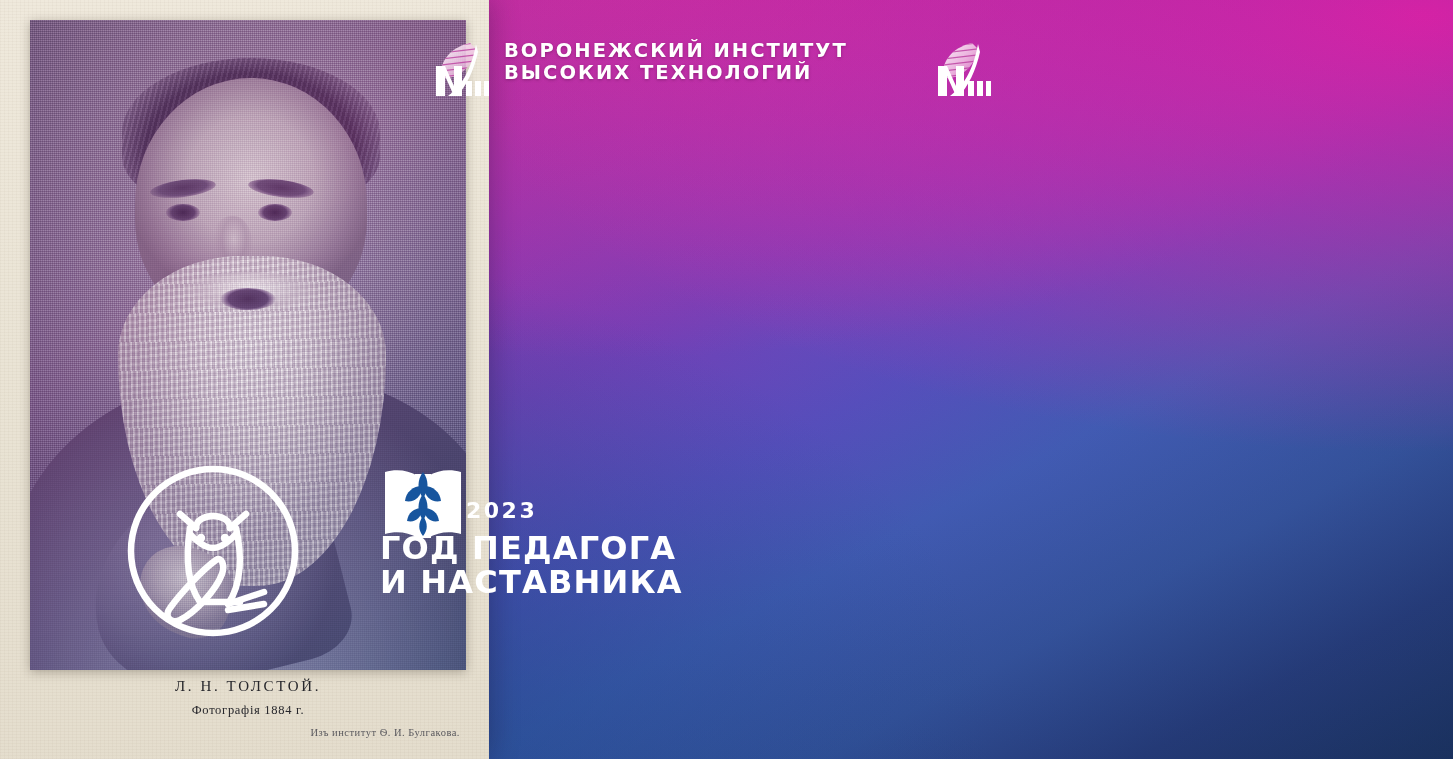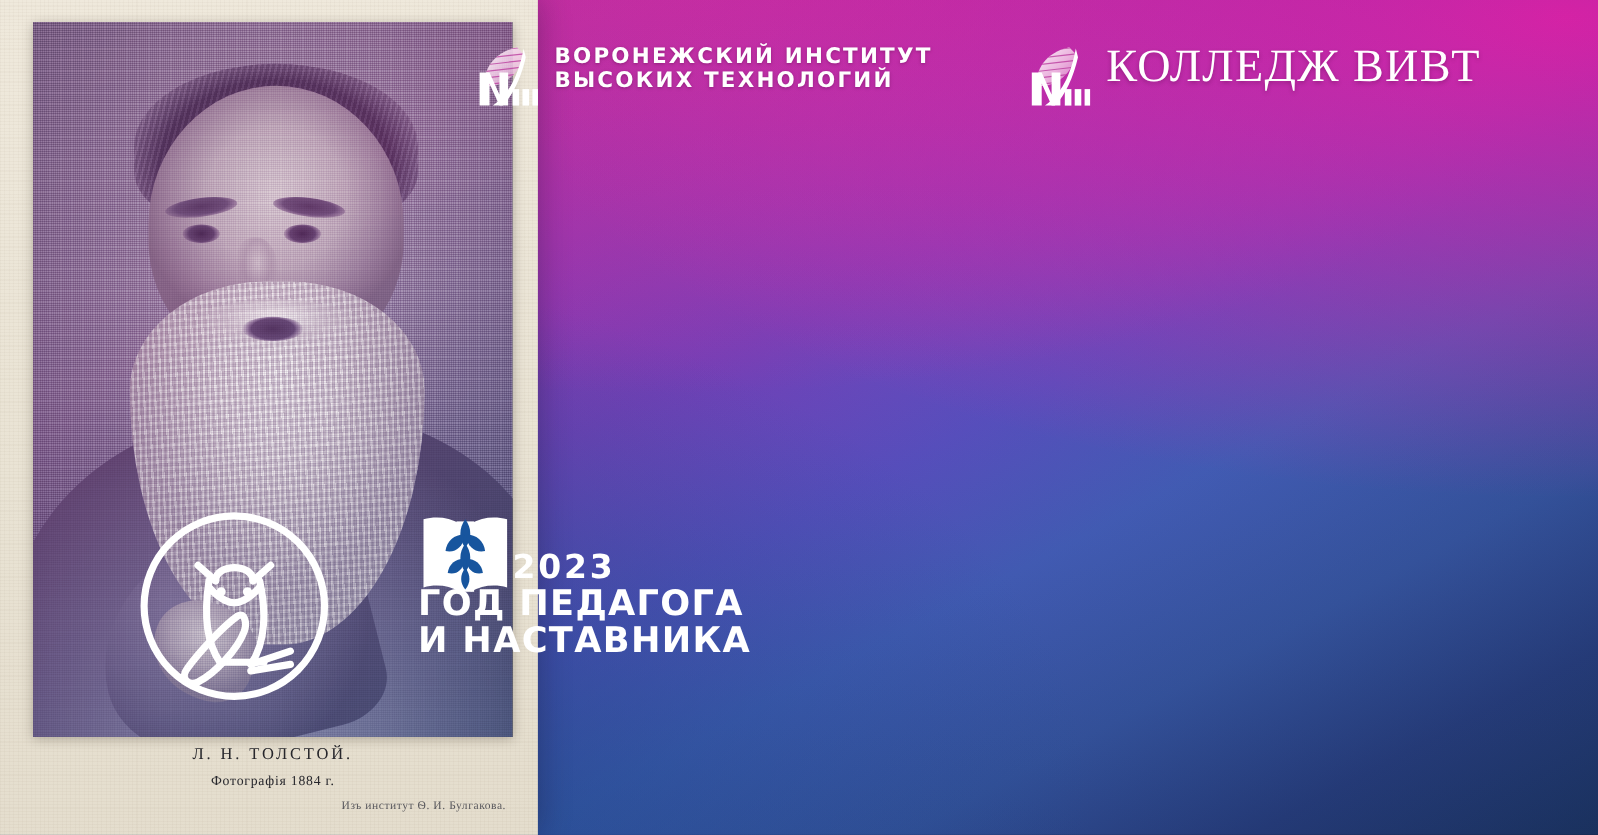--- a/index.html
+++ b/index.html
@@ -283,21 +283,21 @@
   .emblem-book{
     position:absolute; left:258px; top:2px;
     width:82px; height:82px;
   }
   .emblem-year{
     position:absolute;
     left:342px; top:36px;
     color:#ffffff;
     font-family:"DejaVu Sans", sans-serif;
     font-weight:700;
-    font-size:30px;
+    font-size:22px;
     letter-spacing:2.5px;
   }
   .emblem-lines{
     position:absolute;
     left:256px; top:70px;
     color:#ffffff;
     font-family:"DejaVu Sans", sans-serif;
     font-weight:700;
     font-size:32px;
     line-height:1.05;
@@ -410,21 +410,20 @@
               <line x1="0" y1="38" x2="52" y2="32"></line>
             </g>
             <path d="M4 56 L4 26 L13 26 L22 46 L22 26 L30 26 L30 56 L22 56 L13 36 L13 56 Z" fill="#ffffff"></path>
             <path d="M44 4 C44 4 40 30 28 44 C24 49 20 53 16 56 L25 56 C34 47 42 30 46 12 Z" fill="#ffffff"></path>
             <rect x="34" y="41" width="6" height="15" fill="#ffffff"></rect>
             <rect x="43" y="41" width="6" height="15" fill="#ffffff"></rect>
             <rect x="52" y="41" width="5" height="15" fill="#ffffff"></rect>
           </g>
         </svg>
       </span>
-      <span class="logo-college-text">КОЛЛЕДЖ ВИВТ</span>
     </div>
 
   </div>
 
 
   <div class="emblem">
 
     <span class="emblem-owl">
       <svg viewBox="0 0 178 178" xmlns="http://www.w3.org/2000/svg" aria-hidden="true">
         <g fill="none" stroke="#ffffff" stroke-width="6.5" stroke-linecap="round" stroke-linejoin="round">

